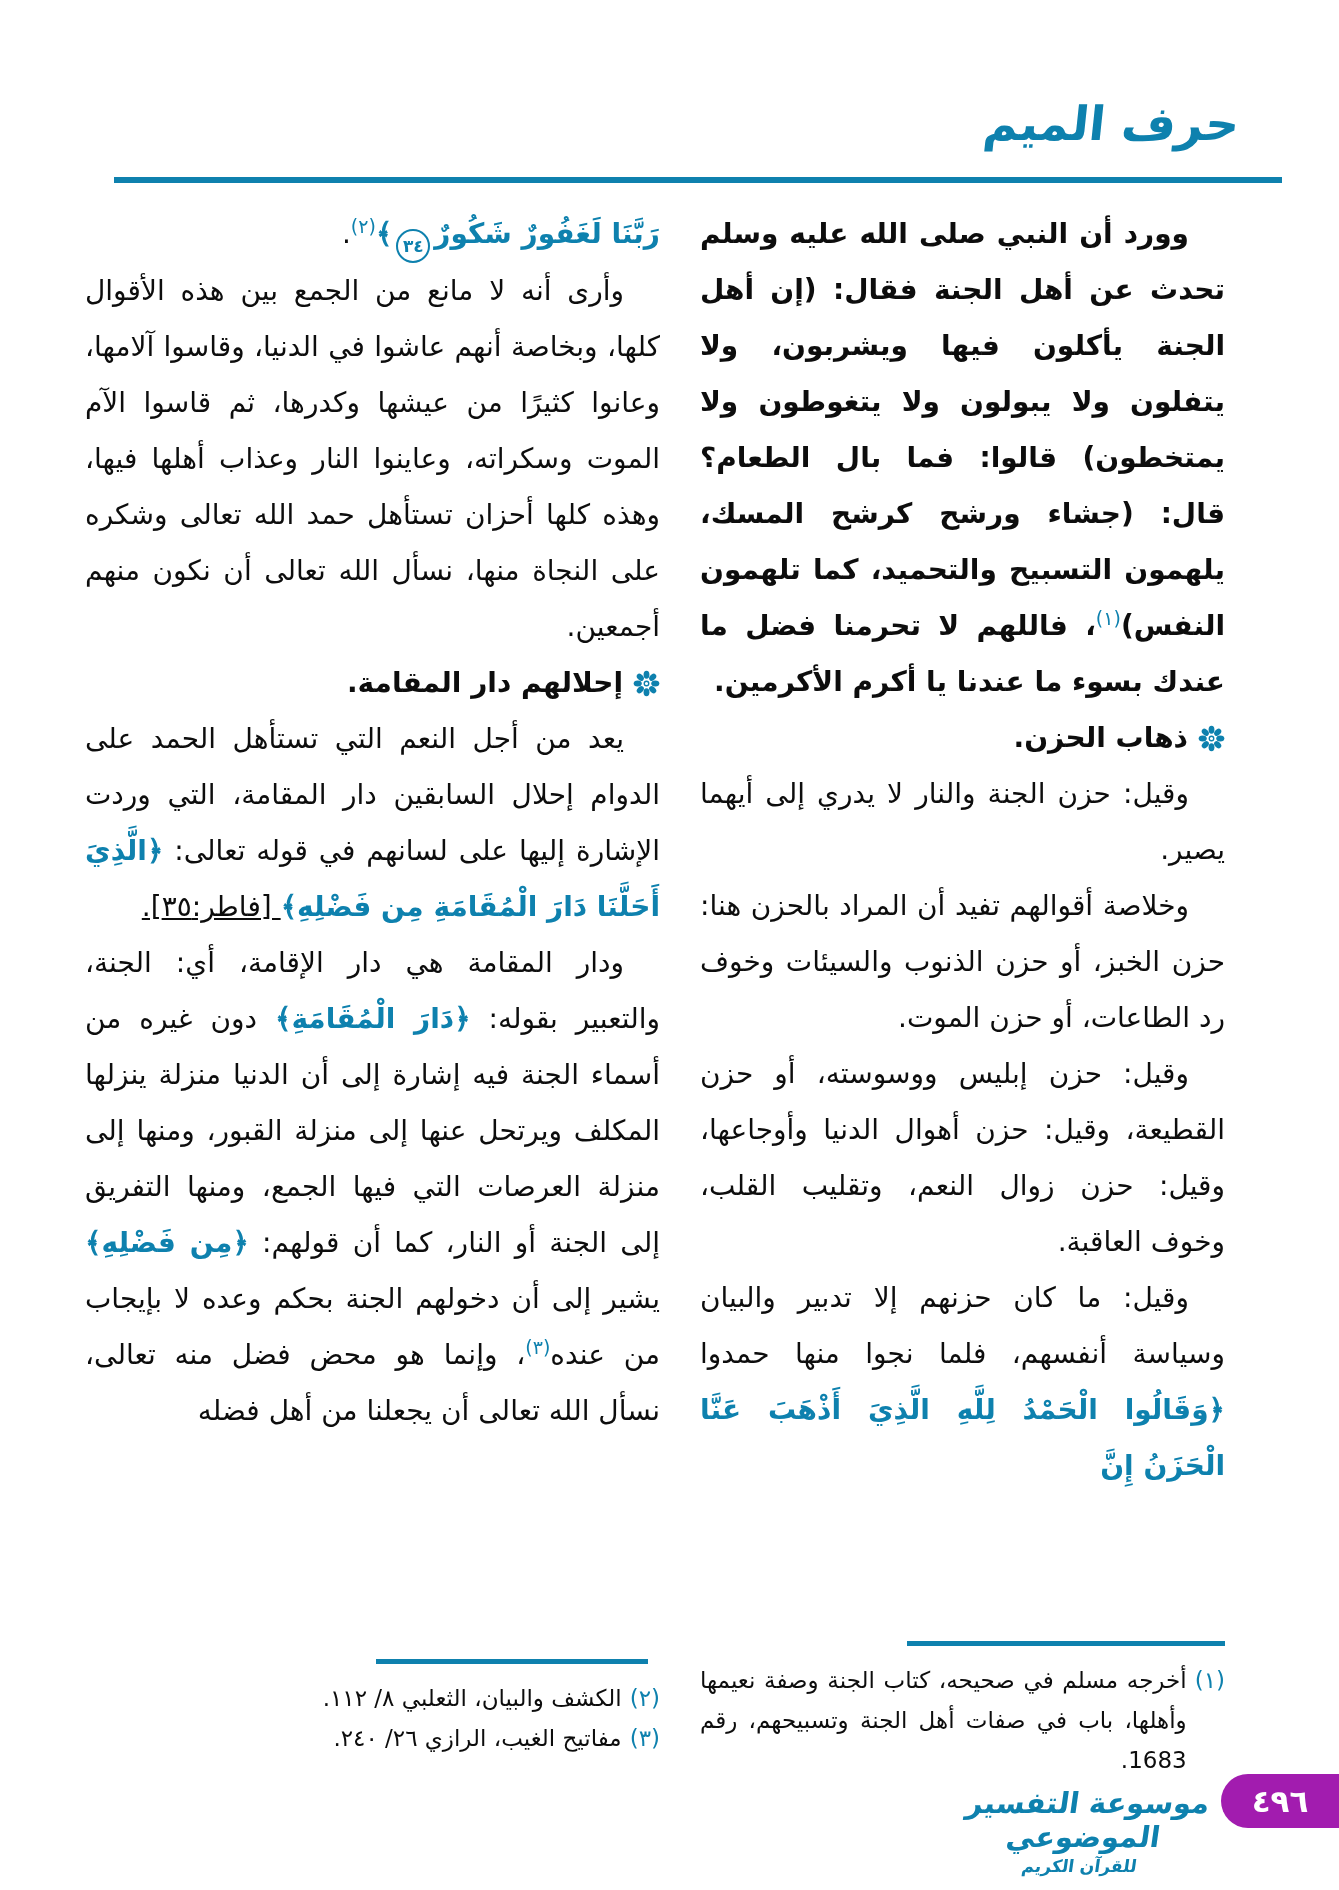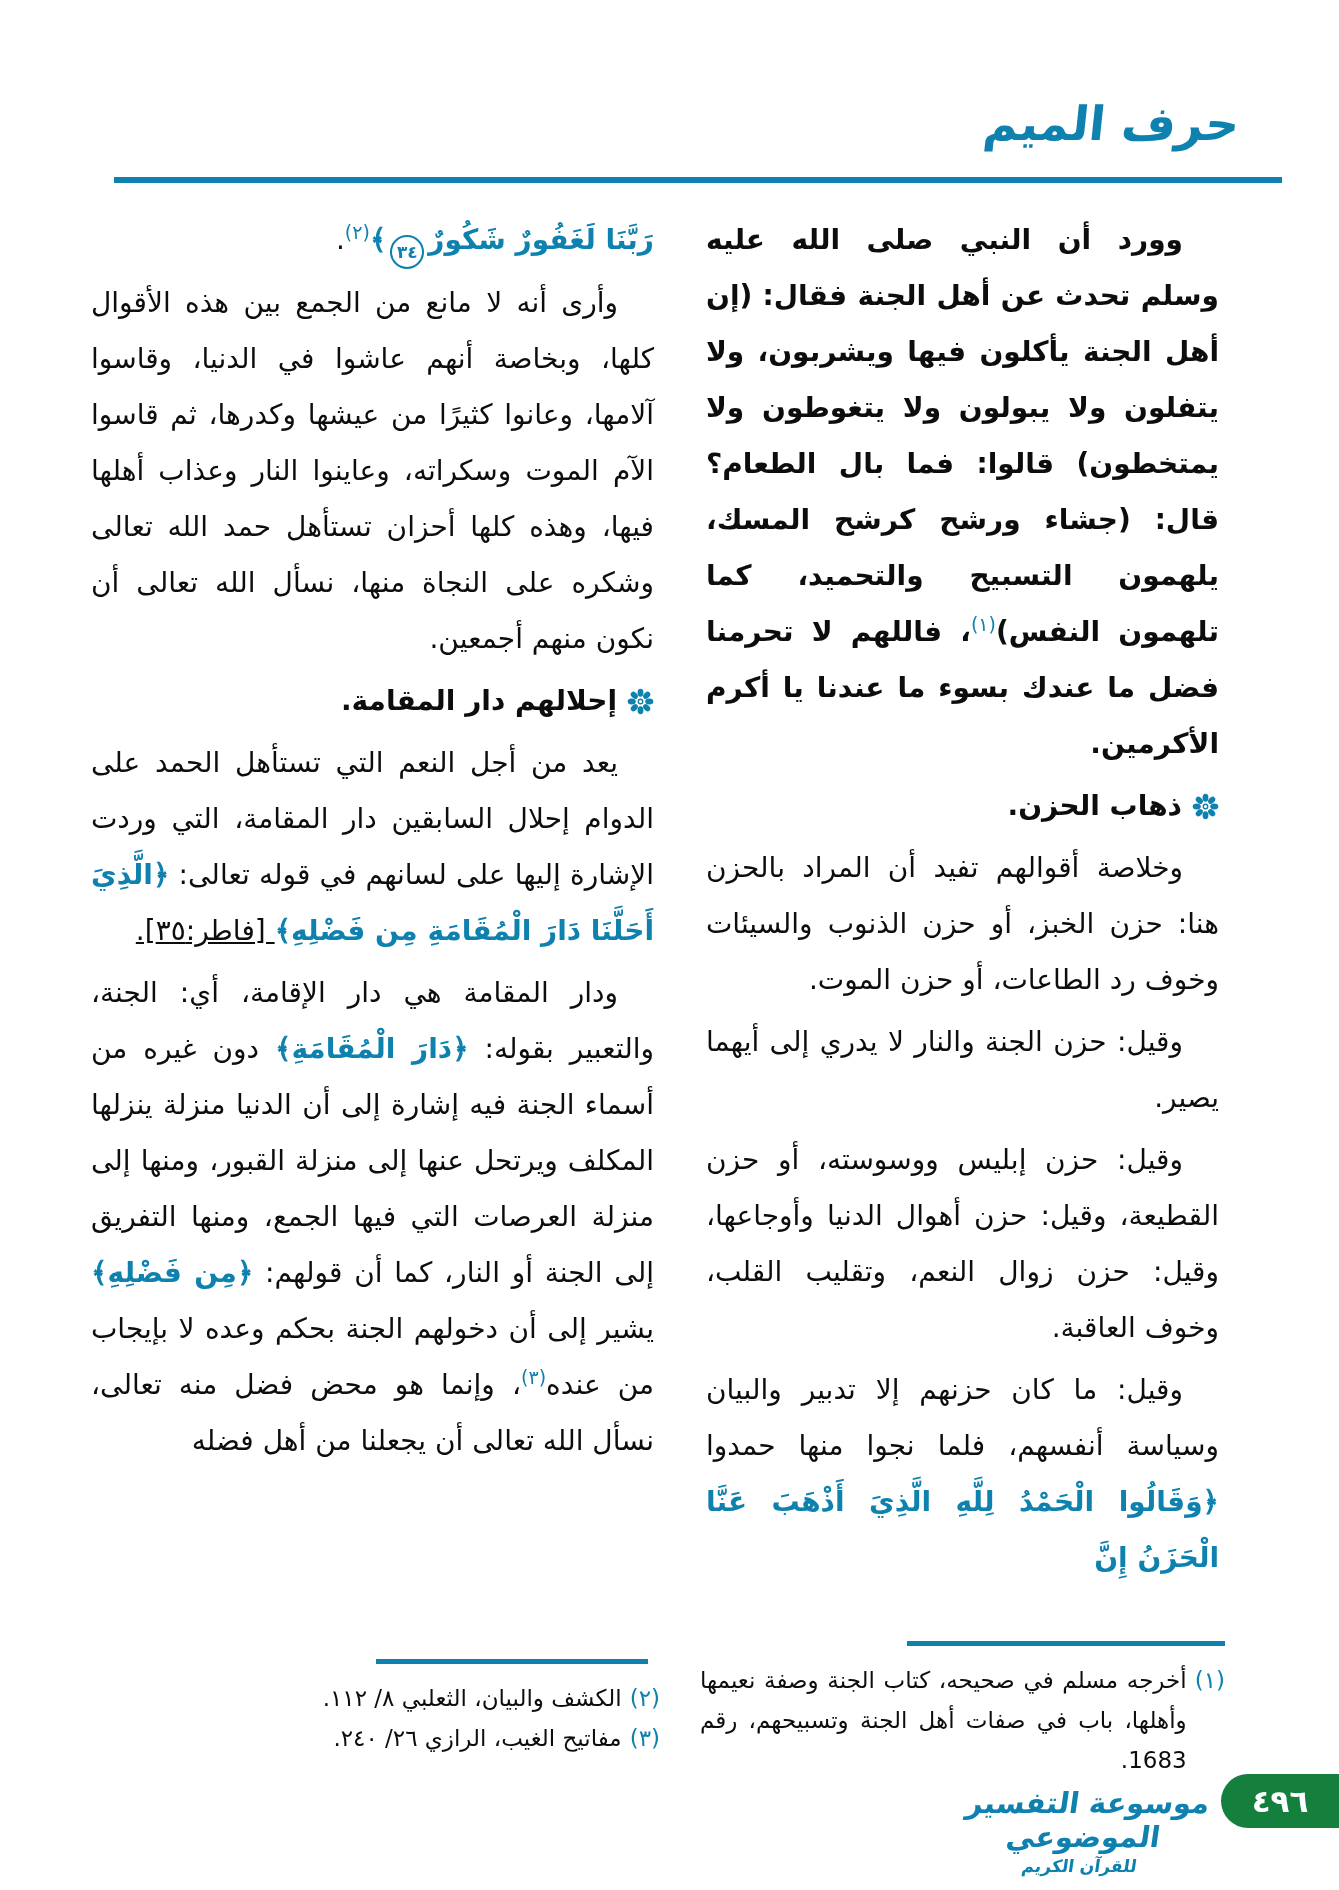--- a/index.html
+++ b/index.html
@@ -19,21 +19,21 @@
     background:#0e81ae;
   }
   
   .columns{
     position:absolute;top:206px;right:114px;left:85px;height:1574px;
     display:flex;gap:40px;
   }
   .col{position:relative;overflow:hidden;}
   .col-first{width:525px;flex:none;}   
   .col-second{flex:1;}                 
-  .col p{margin:6px;font-size:28px;line-height:56px;text-align:justify;}
+  .col p{margin:0;font-size:28px;line-height:56px;text-align:justify;}
   .indent{text-indent:36px;}
   .bold{font-weight:700;}
   .quran{color:#0e81ae;font-weight:700;}
   .ref{color:#0d0d0d;font-weight:400;text-decoration:underline;}
   .sup{
     color:#0e81ae;font-size:19px;vertical-align:super;line-height:0;
     font-weight:400;
   }
   .section-heading{font-weight:700;white-space:nowrap;}
   .rosette{vertical-align:-5px;margin-inline-end:10px;}
@@ -52,21 +52,21 @@
   .fnblock-left{bottom:22px;}
   .fnsep{height:5px;background:#0e81ae;margin-bottom:14px;}
   .fnsep-first{width:318px;margin-left:auto;margin-right:0;}
   .fnsep-second{width:272px;margin-left:auto;margin-right:12px;}
   .footnote{display:flex;gap:8px;font-size:23px;line-height:40px;}
   .footnote .fn-num{color:#0e81ae;flex:none;}
   .footnote .fn-text{text-align:justify;}
   
   .page-pill{
     position:absolute;top:1774px;right:0;width:118px;height:54px;
-    background:#15803d;border-radius:28px 0 0 28px;
+    background:#a21caf;border-radius:28px 0 0 28px;
     color:#ffffff;font-size:31px;font-weight:700;
     display:flex;align-items:center;justify-content:center;
   }
   .logo{
     position:absolute;top:1786px;right:130px;width:250px;
     text-align:center;color:#0e81ae;transform:skewX(-8deg);
   }
   .logo-title{font-size:29px;font-weight:700;line-height:34px;letter-spacing:-1px;}
   .logo-subtitle{font-size:17px;font-weight:700;line-height:24px;}
 </style>
@@ -95,23 +95,23 @@
               <ellipse cx="12" cy="19.8" rx="2.6" ry="3.6"></ellipse>
               <ellipse cx="4.2" cy="12" rx="3.6" ry="2.6"></ellipse>
               <ellipse cx="19.8" cy="12" rx="3.6" ry="2.6"></ellipse>
             </g>
           </g>
           <circle cx="12" cy="12" r="3.4" fill="#ffffff"></circle>
           <circle cx="12" cy="12" r="2" fill="none" stroke="#0e81ae" stroke-width="1.2"></circle>
         </svg><span>ذهاب الحزن.</span></p>
 
 
+      <p class="indent">وقيل: حزن الجنة والنار لا يدري إلى أيهما يصير.</p>
+
       <p class="indent">وخلاصة أقوالهم تفيد أن المراد بالحزن هنا: حزن الخبز، أو حزن الذنوب والسيئات وخوف رد الطاعات، أو حزن الموت.</p>
-
-      <p class="indent">وقيل: حزن الجنة والنار لا يدري إلى أيهما يصير.</p>
 
       <p class="indent">وقيل: حزن إبليس ووسوسته، أو حزن القطيعة، وقيل: حزن أهوال الدنيا وأوجاعها، وقيل: حزن زوال النعم، وتقليب القلب، وخوف العاقبة.</p>
 
       <p class="indent"><span>وقيل: ما كان حزنهم إلا تدبير والبيان وسياسة أنفسهم، فلما نجوا منها حمدوا </span><span class="quran">﴿وَقَالُوا الْحَمْدُ لِلَّهِ الَّذِيَ أَذْهَبَ عَنَّا الْحَزَنُ إِنَّ</span></p>
 
       <div class="fnblock">
         <div class="fnsep fnsep-first"></div>
         <div class="footnote">
           <span class="fn-num">(١)</span>
           <span class="fn-text">أخرجه مسلم في صحيحه، كتاب الجنة وصفة نعيمها وأهلها، باب في صفات أهل الجنة وتسبيحهم، رقم 1683.</span>

